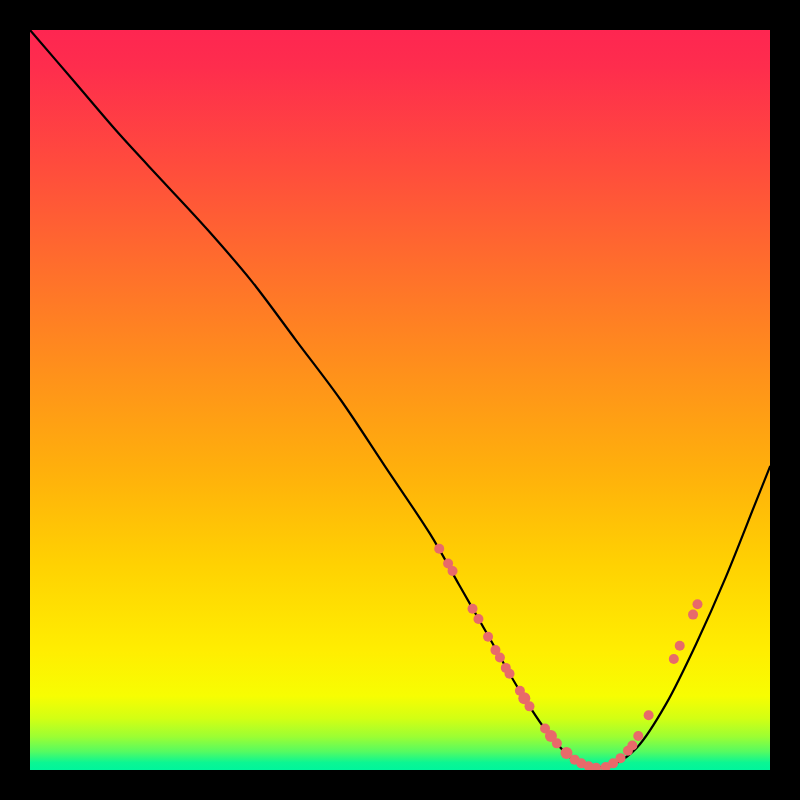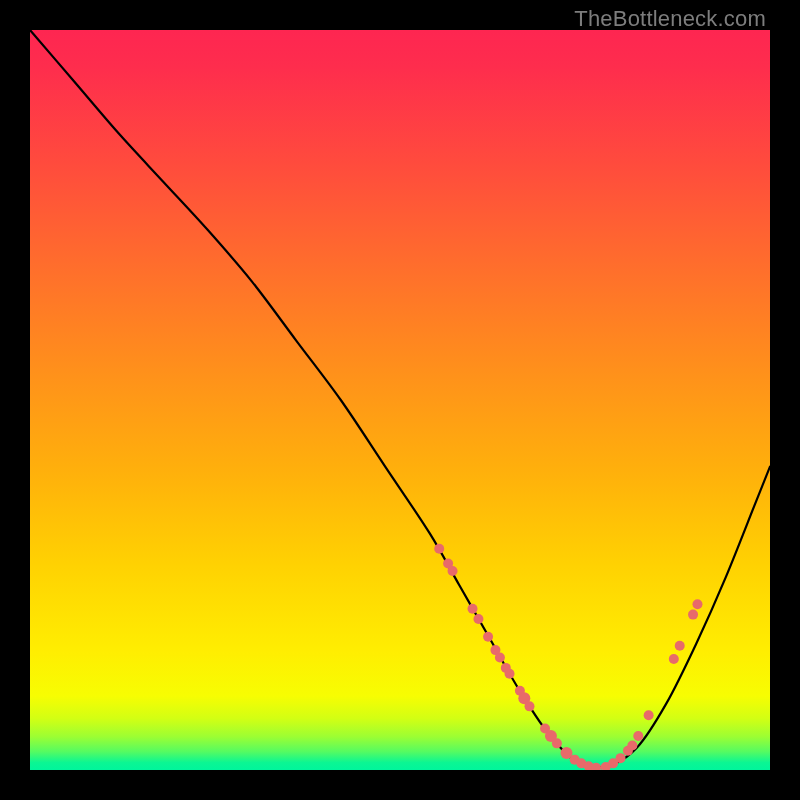--- a/index.html
+++ b/index.html
@@ -56,21 +56,20 @@
     stroke-linecap: round;
   }
   .dot {
     fill: #e86a6a;
   }
 </style>
 </head>
 <body>
 
 <div class="canvas">
-  <div class="watermark">TheBottleneck.com</div>
   <div class="plot-area">
     <svg class="overlay" viewBox="0 0 740 740">
       <path class="curve" d="M0,0 C7.104,8.287999999999993 30.192,35.22399999999995 44.4,51.799999999999955 C58.608,68.37599999999996 74.592,87.61600000000003 88.8,103.60000000000002 C103.008,119.58400000000002 118.99199999999999,136.30799999999994 133.2,151.69999999999993 C147.408,167.09199999999993 163.392,183.81600000000006 177.6,199.80000000000007 C191.808,215.78400000000008 207.792,233.83999999999997 222,251.59999999999997 C236.208,269.35999999999996 252.19199999999998,291.856 266.4,310.8 C280.608,329.744 296.592,349.872 310.8,370 C325.00800000000004,390.128 340.99199999999996,415.288 355.2,436.6 C369.408,457.91200000000003 387.76000000000005,484.256 399.6,503.2 C411.44,522.144 419.728,538.424 429.2,555 C438.67199999999997,571.576 449.32800000000003,590.2239999999999 458.8,606.8 C468.272,623.376 478.92800000000005,643.208 488.40000000000003,658.6 C497.872,673.9920000000001 508.528,691.16 518,703 C527.472,714.84 538.128,727.272 547.6,732.6 C557.072,737.928 567.7280000000001,738.668 577.2,736.3 C586.672,733.9319999999999 597.328,727.8639999999999 606.8,717.8 C616.2719999999999,707.736 626.928,689.976 636.4,673.4 C645.872,656.824 656.528,634.3280000000001 666,614.2 C675.472,594.072 686.1279999999999,570.096 695.5999999999999,547.6 C705.0719999999999,525.104 718.0959999999999,491.36 725.1999999999999,473.6 C732.304,455.84000000000003 737.632,442.52000000000004 740,436.6"></path>
       <g>
           <circle cx="409.21999999999997" cy="518.74" r="5" class="dot"></circle>
           <circle cx="418.09999999999997" cy="533.54" r="5" class="dot"></circle>
           <circle cx="422.54" cy="540.94" r="5" class="dot"></circle>
           <circle cx="442.52" cy="578.6800000000001" r="5" class="dot"></circle>
           <circle cx="448.44" cy="589.04" r="5" class="dot"></circle>
           <circle cx="458.06" cy="606.8" r="5" class="dot"></circle>

